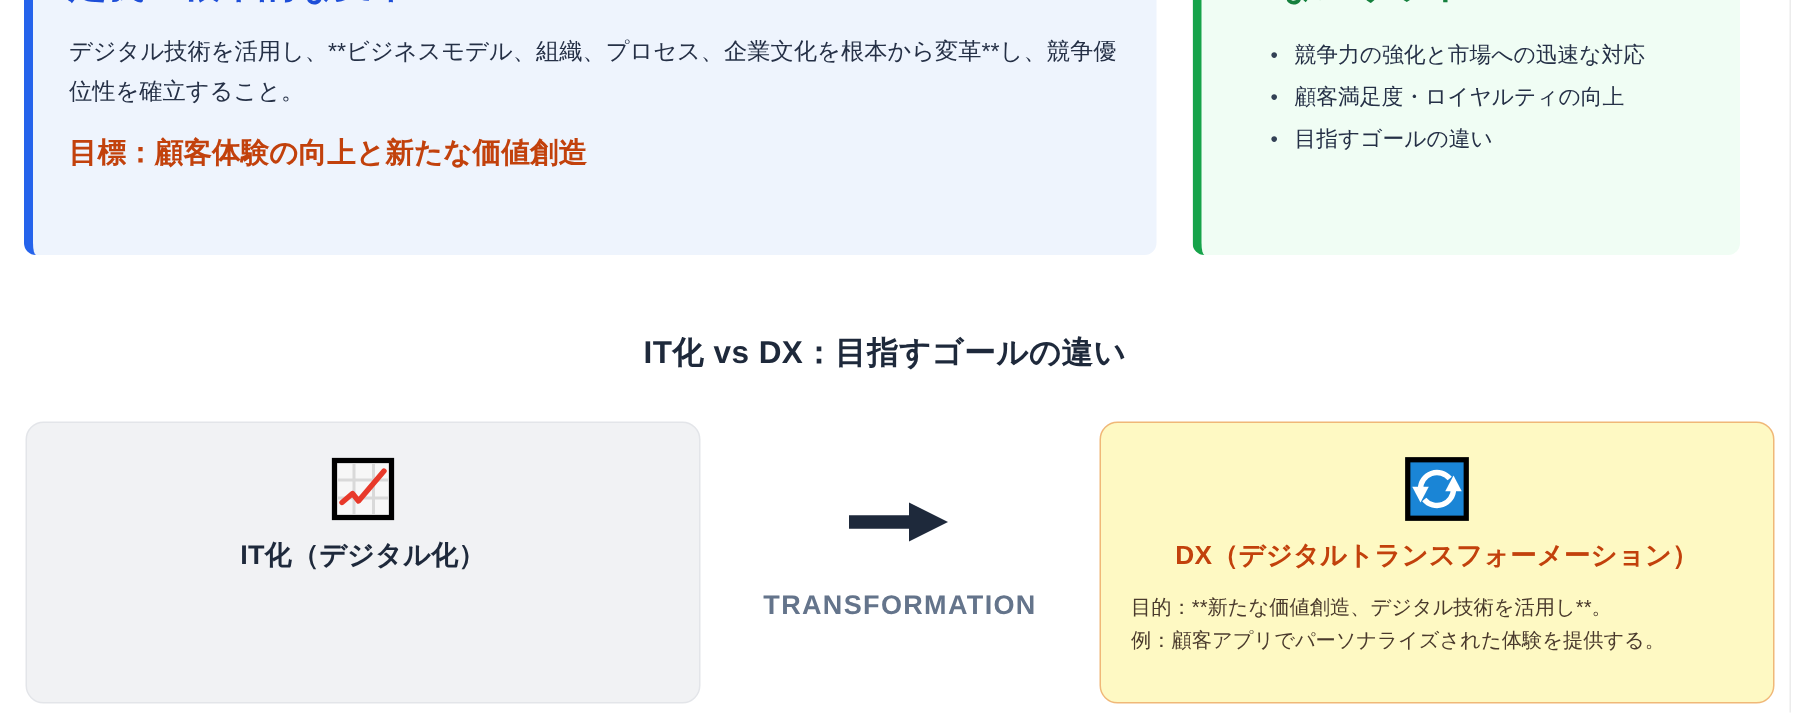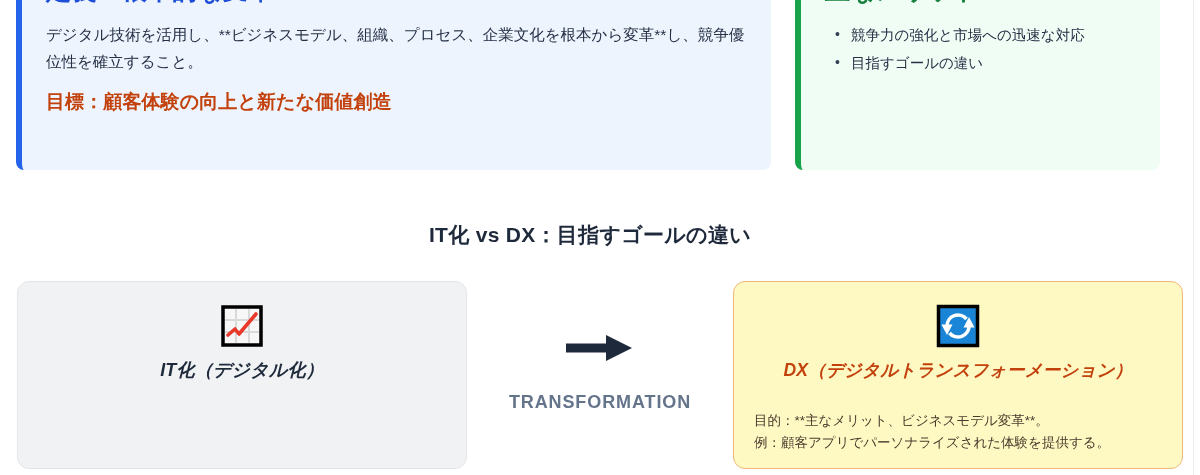--- a/index.html
+++ b/index.html
@@ -72,21 +72,21 @@
     color: #253046;
   }
   .callout p.goal {
     margin: 0;
     font-size: 19px;
     font-weight: 700;
     color: #c2410c;
     letter-spacing: .1px;
   }
   .callout ul {
-    margin: 4px;
+    margin: 16px;
     padding: 0 0 0 22px;
     list-style: none;
   }
   .callout ul li {
     position: relative;
     font-size: 14.5px;
     line-height: 1.95;
     color: #253046;
   }
   .callout ul li::before {
@@ -147,25 +147,24 @@
   
   .icon-box {
     width: 44px;
     height: 44px;
     margin: 4px auto 10px auto;
     position: relative;
   }
   .icon-box svg { display: block; }
 
   .compare-card h3 {
-    margin: 0 0 28px 0;
+    margin: 0 0 12px 0;
     font-size: 18px;
     font-weight: 700;
     letter-spacing: .2px;
-    font-style: italic;
   }
   .compare-card--it h3 { color: #1e293b; }
   .compare-card--dx h3 { color: #c2410c; font-size: 17.5px; }
 
   .compare-card .lines {
     align-self: flex-start;
     text-align: left;
     font-size: 13.5px;
     line-height: 1.65;
     color: #3c4758;
@@ -203,20 +202,21 @@
   <section class="callout callout--definition">
     <h2>定義：根本的な変革</h2>
     <p class="body">デジタル技術を活用し、**ビジネスモデル、組織、プロセス、企業文化を根本から変革**し、競争優位性を確立すること。</p>
     <p class="goal">目標：顧客体験の向上と新たな価値創造</p>
   </section>
 
   <section class="callout callout--benefits">
     <h2>主なメリット</h2>
     <ul>
       <li>競争力の強化と市場への迅速な対応</li>
+      <li>顧客満足度・ロイヤルティの向上</li>
       <li>目指すゴールの違い</li>
     </ul>
   </section>
 
 </div>
 
 <h2 class="section-heading">IT化 vs DX：目指すゴールの違い</h2>
 
 <div class="compare-row">
 
@@ -246,18 +246,18 @@
       <svg width="44" height="44" viewBox="0 0 44 44" aria-hidden="true">
         <rect x="2.5" y="2.5" width="39" height="39" fill="#1a85d6" stroke="#000000" stroke-width="3.5"></rect>
         <path d="M33 22 A11 11 0 0 1 13.5 29" fill="none" stroke="#ffffff" stroke-width="3.6" stroke-linecap="butt"></path>
         <polygon points="33,13 38.5,23.5 27.5,23.5" fill="#ffffff"></polygon>
         <path d="M11 22 A11 11 0 0 1 30.5 15" fill="none" stroke="#ffffff" stroke-width="3.6" stroke-linecap="butt"></path>
         <polygon points="11,31 5.5,20.5 16.5,20.5" fill="#ffffff"></polygon>
       </svg>
     </span>
     <h3>DX（デジタルトランスフォーメーション）</h3>
     <div class="lines">
-      <div>目的：**主なメリット、ビジネスモデル変革**。</div>
+      <div>目的：**新たな価値創造、デジタル技術を活用し**。</div>
       <div>例：顧客アプリでパーソナライズされた体験を提供する。</div>
     </div>
   </section>
 
 </div>
 
 </body></html>

